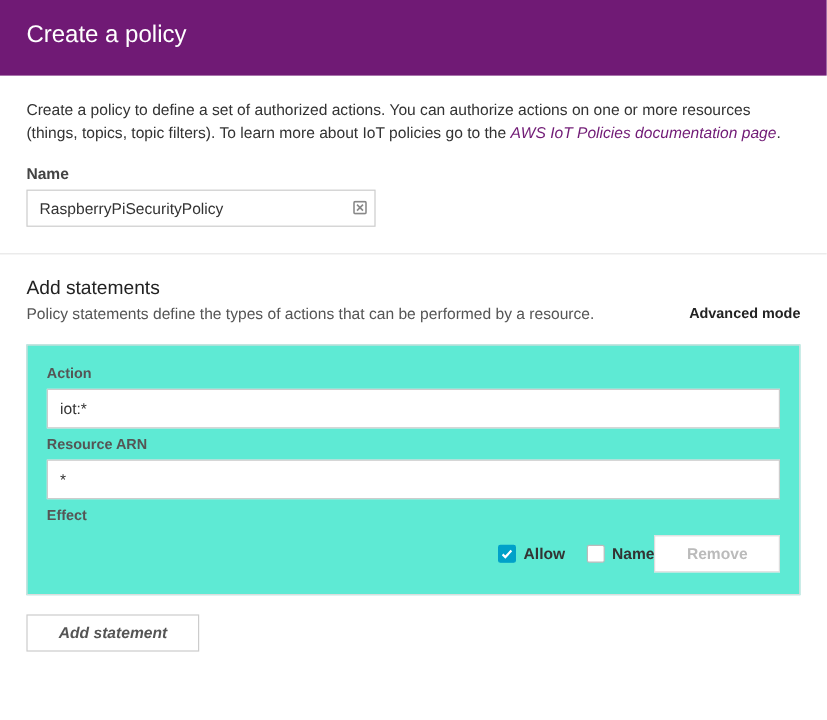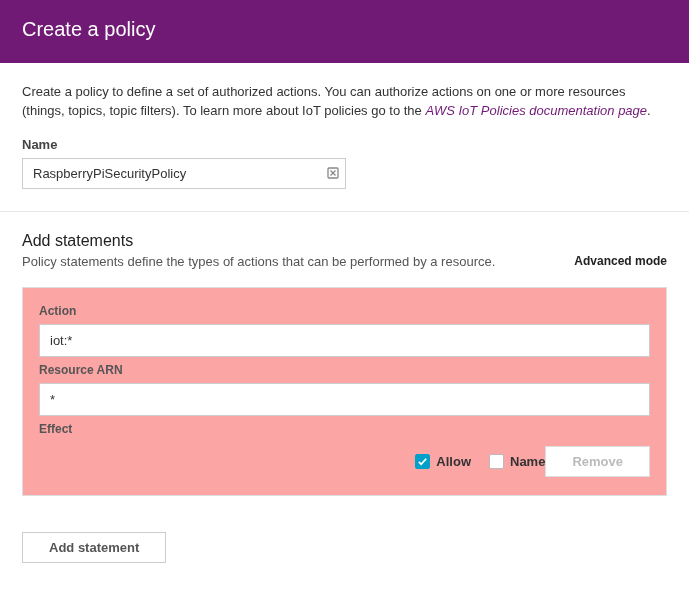--- a/index.html
+++ b/index.html
@@ -29,21 +29,21 @@
       margin-bottom: 16px;
     }
     .intro a { color: #701a75; text-decoration: none; font-style: italic; }
     .field-label {
       font-size: 13px;
       font-weight: 700;
       color: #444;
       margin-bottom: 6px;
       display: block;
     }
-    .name-input-wrap { position: relative; width: 324px; }
+    .name-input-wrap { position: relative; width: 291px; }
     .text-input {
       width: 100%;
       border: 1px solid #ccc;
       padding: 7px 28px 7px 10px;
       font-size: 13px;
       color: #333;
       background: #fff;
     }
     .clear-icon {
       position: absolute;
@@ -80,21 +80,21 @@
     .adv-mode {
       font-size: 12px;
       font-weight: 700;
       color: #222;
       cursor: pointer;
       white-space: nowrap;
       margin-left: 23px;
     }
     .statement-box {
       border: 1px solid #ddd;
-      background: #fca5a5;
+      background: #5eead4;
       padding: 16px 16px 18px;
       margin-top: 12px;
     }
     .st-label {
       font-size: 12px;
       font-weight: 700;
       color: #555;
       margin-bottom: 6px;
       display: block;
     }
@@ -141,21 +141,21 @@
     .btn {
       border: 1px solid #ccc;
       background: #fff;
       color: #555;
       font-size: 13px;
       padding: 7px 26px;
       cursor: pointer;
       font-weight: 700;
     }
     .btn.disabled { color: #bbb; border-color: #ddd; cursor: default; }
-    .add-stmt { margin-top: 36px; }
+    .add-stmt { margin-top: 16px; font-style: italic; }
     .effect-block .st-label { margin-bottom: 10px; }
     .desc-row { display:flex; justify-content:space-between; align-items:flex-start; gap:20px;}
   </style>
 </head>
 <body>
 
 <div class="header">
   <h1>Create a policy</h1>
 </div>
 

